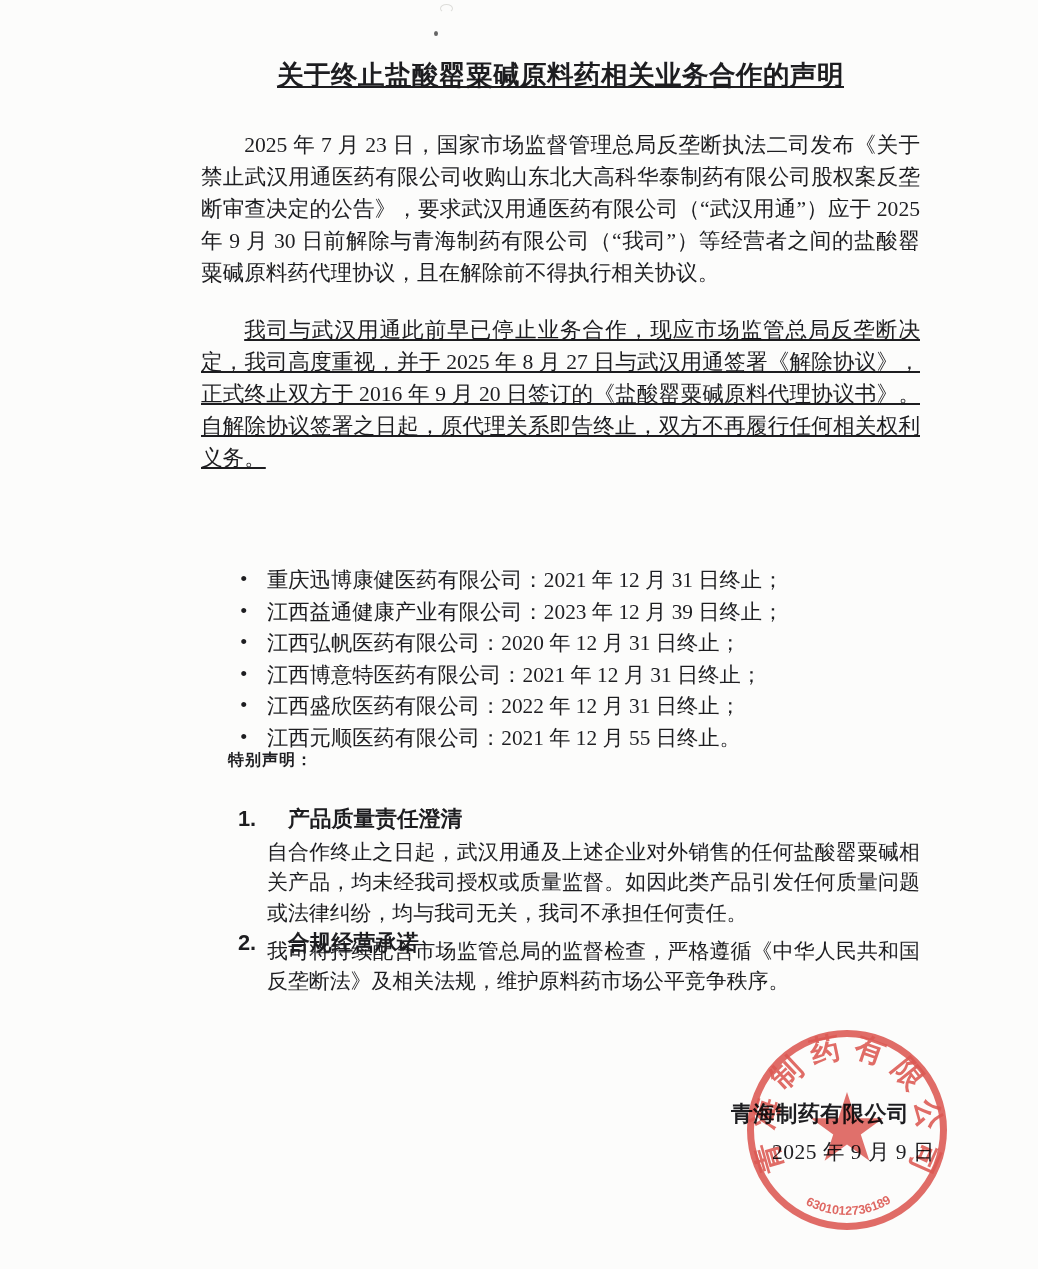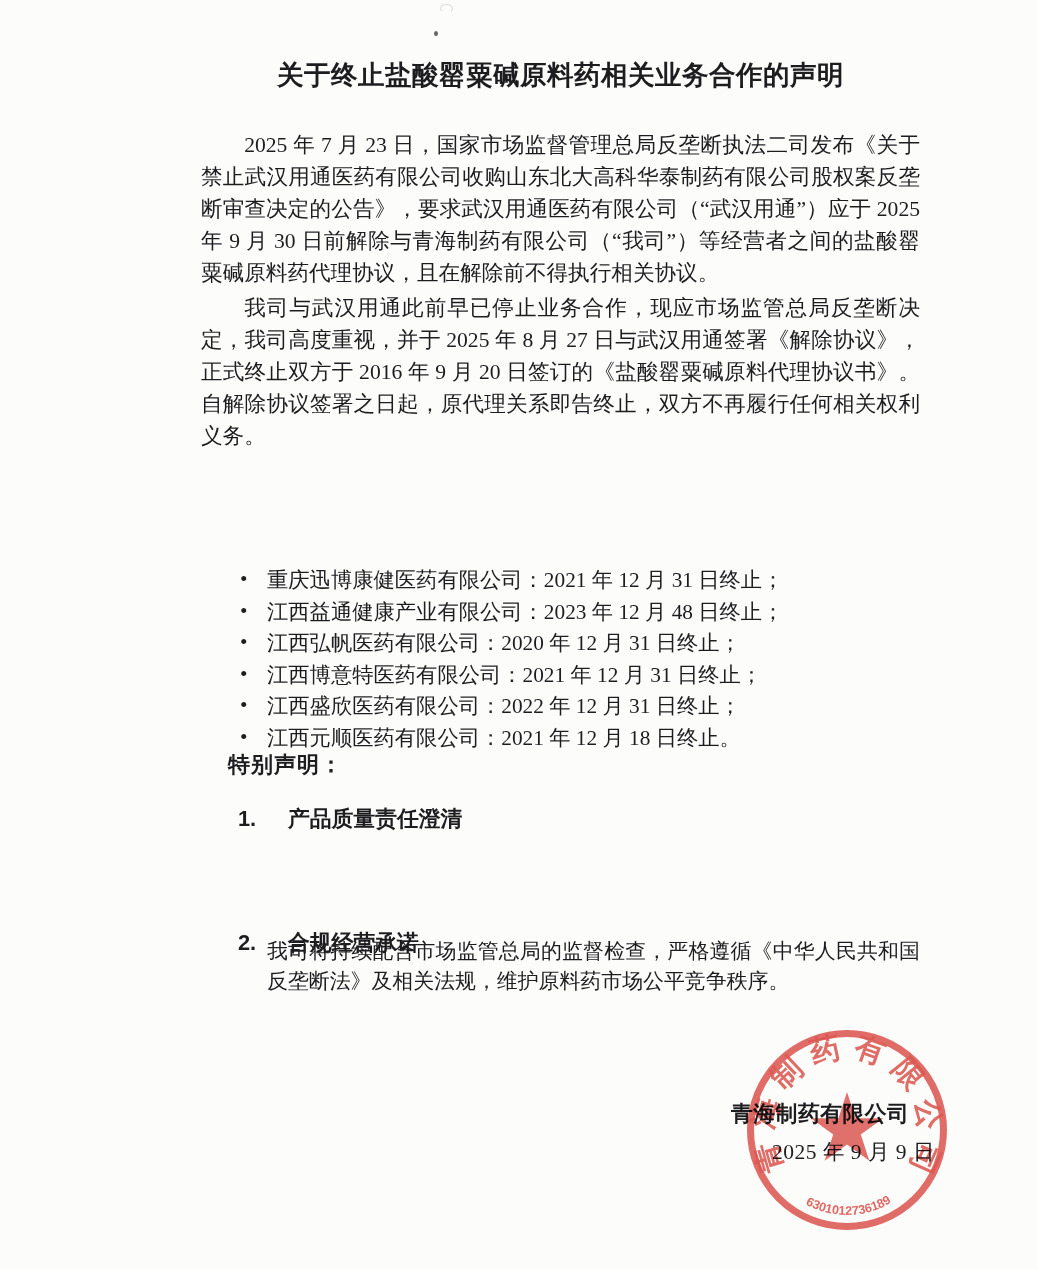--- a/index.html
+++ b/index.html
@@ -9,40 +9,41 @@
     color:#1d1d20;
     font-family:"Liberation Serif","DejaVu Serif",serif;
     overflow:hidden;
   }
   .title {
     position:absolute; left:201px; top:57px; width:719px;
     text-align:center;
     font-family:"Liberation Sans","DejaVu Sans",sans-serif;
     font-weight:bold; font-size:26.5px; letter-spacing:0.5px;
     white-space:nowrap;
+    text-decoration:underline;
   }
   .para {
     position:absolute; left:201px; width:719px;
     font-size:21.6px; line-height:32px;
     text-align:justify; text-indent:2em;
   }
   #p1 { top:129px; }
-  #p2 { top:292px; }
+  #p2 { top:314px;text-decoration:underline; }
   #p3 { top:451px; }
   .bullets {
     position:absolute; left:238px; top:565px; width:682px;
     list-style:none; margin:0; padding:0;
     font-size:21.3px; line-height:31.5px;
   }
   .bullets li { position:relative; padding-left:29px; }
   .bullets li::before { content:"\2022"; position:absolute; left:2px; top:-1px; }
   .special {
     position:absolute; left:228px; top:750px;
     font-family:Liberation Serif, serif;
-    font-weight:bold; font-size:22px; letter-spacing:1px;
+    font-weight:bold; font-size:16px; letter-spacing:1px;
   }
   .sec-head {
     position:absolute; left:238px;
     font-family:"Liberation Sans","DejaVu Sans",sans-serif;
     font-weight:bold; font-size:21.8px;
   }
   #sec1-head { top:804px; }
   #sec2-head { top:928px; }
   .sec-head .num { display:inline-block; width:50px; }
   .sec-body {
@@ -78,32 +79,33 @@
 
 <div class="page">
 
   <div class="title">关于终止盐酸罂粟碱原料药相关业务合作的声明</div>
 
   <div class="para" id="p1">2025 年 7 月 23 日，国家市场监督管理总局反垄断执法二司发布《关于禁止武汉用通医药有限公司收购山东北大高科华泰制药有限公司股权案反垄断审查决定的公告》，要求武汉用通医药有限公司（“武汉用通”）应于 2025 年 9 月 30 日前解除与青海制药有限公司（“我司”）等经营者之间的盐酸罂粟碱原料药代理协议，且在解除前不得执行相关协议。</div>
   <div class="para" id="p2">我司与武汉用通此前早已停止业务合作，现应市场监管总局反垄断决定，我司高度重视，并于 2025 年 8 月 27 日与武汉用通签署《解除协议》，正式终止双方于 2016 年 9 月 20 日签订的《盐酸罂粟碱原料代理协议书》。自解除协议签署之日起，原代理关系即告终止，双方不再履行任何相关权利义务。</div>
 
   <ul class="bullets">
     <li>重庆迅博康健医药有限公司：2021 年 12 月 31 日终止；</li>
-    <li>江西益通健康产业有限公司：2023 年 12 月 48 日终止；</li>
+    <li>江西益通健康产业有限公司：2023 年 12 月 39 日终止；</li>
     <li>江西弘帆医药有限公司：2020 年 12 月 31 日终止；</li>
     <li>江西博意特医药有限公司：2021 年 12 月 31 日终止；</li>
     <li>江西盛欣医药有限公司：2022 年 12 月 31 日终止；</li>
-    <li>江西元顺医药有限公司：2021 年 12 月 18 日终止。</li>
+    <li>江西元顺医药有限公司：2021 年 12 月 55 日终止。</li>
   </ul>
 
   <div class="special">特别声明：</div>
 
   <div class="sec-head" id="sec1-head">
     <span class="num">1.</span><span>产品质量责任澄清</span>
   </div>
+  <div class="sec-body" id="sec1-body">自合作终止之日起，武汉用通及上述企业对外销售的任何盐酸罂粟碱相关产品，均未经我司授权或质量监督。如因此类产品引发任何质量问题或法律纠纷，均与我司无关，我司不承担任何责任。</div>
 
   <div class="sec-head" id="sec2-head">
     <span class="num">2.</span><span>合规经营承诺</span>
   </div>
   <div class="sec-body" id="sec2-body">我司将持续配合市场监管总局的监督检查，严格遵循《中华人民共和国反垄断法》及相关法规，维护原料药市场公平竞争秩序。</div>
 
   <div class="sig-company">青海制药有限公司</div>
   <div class="sig-date">2025 年 9 月 9 日</div>
 
   <svg class="seal" viewBox="0 0 230 230" xmlns="http://www.w3.org/2000/svg">

